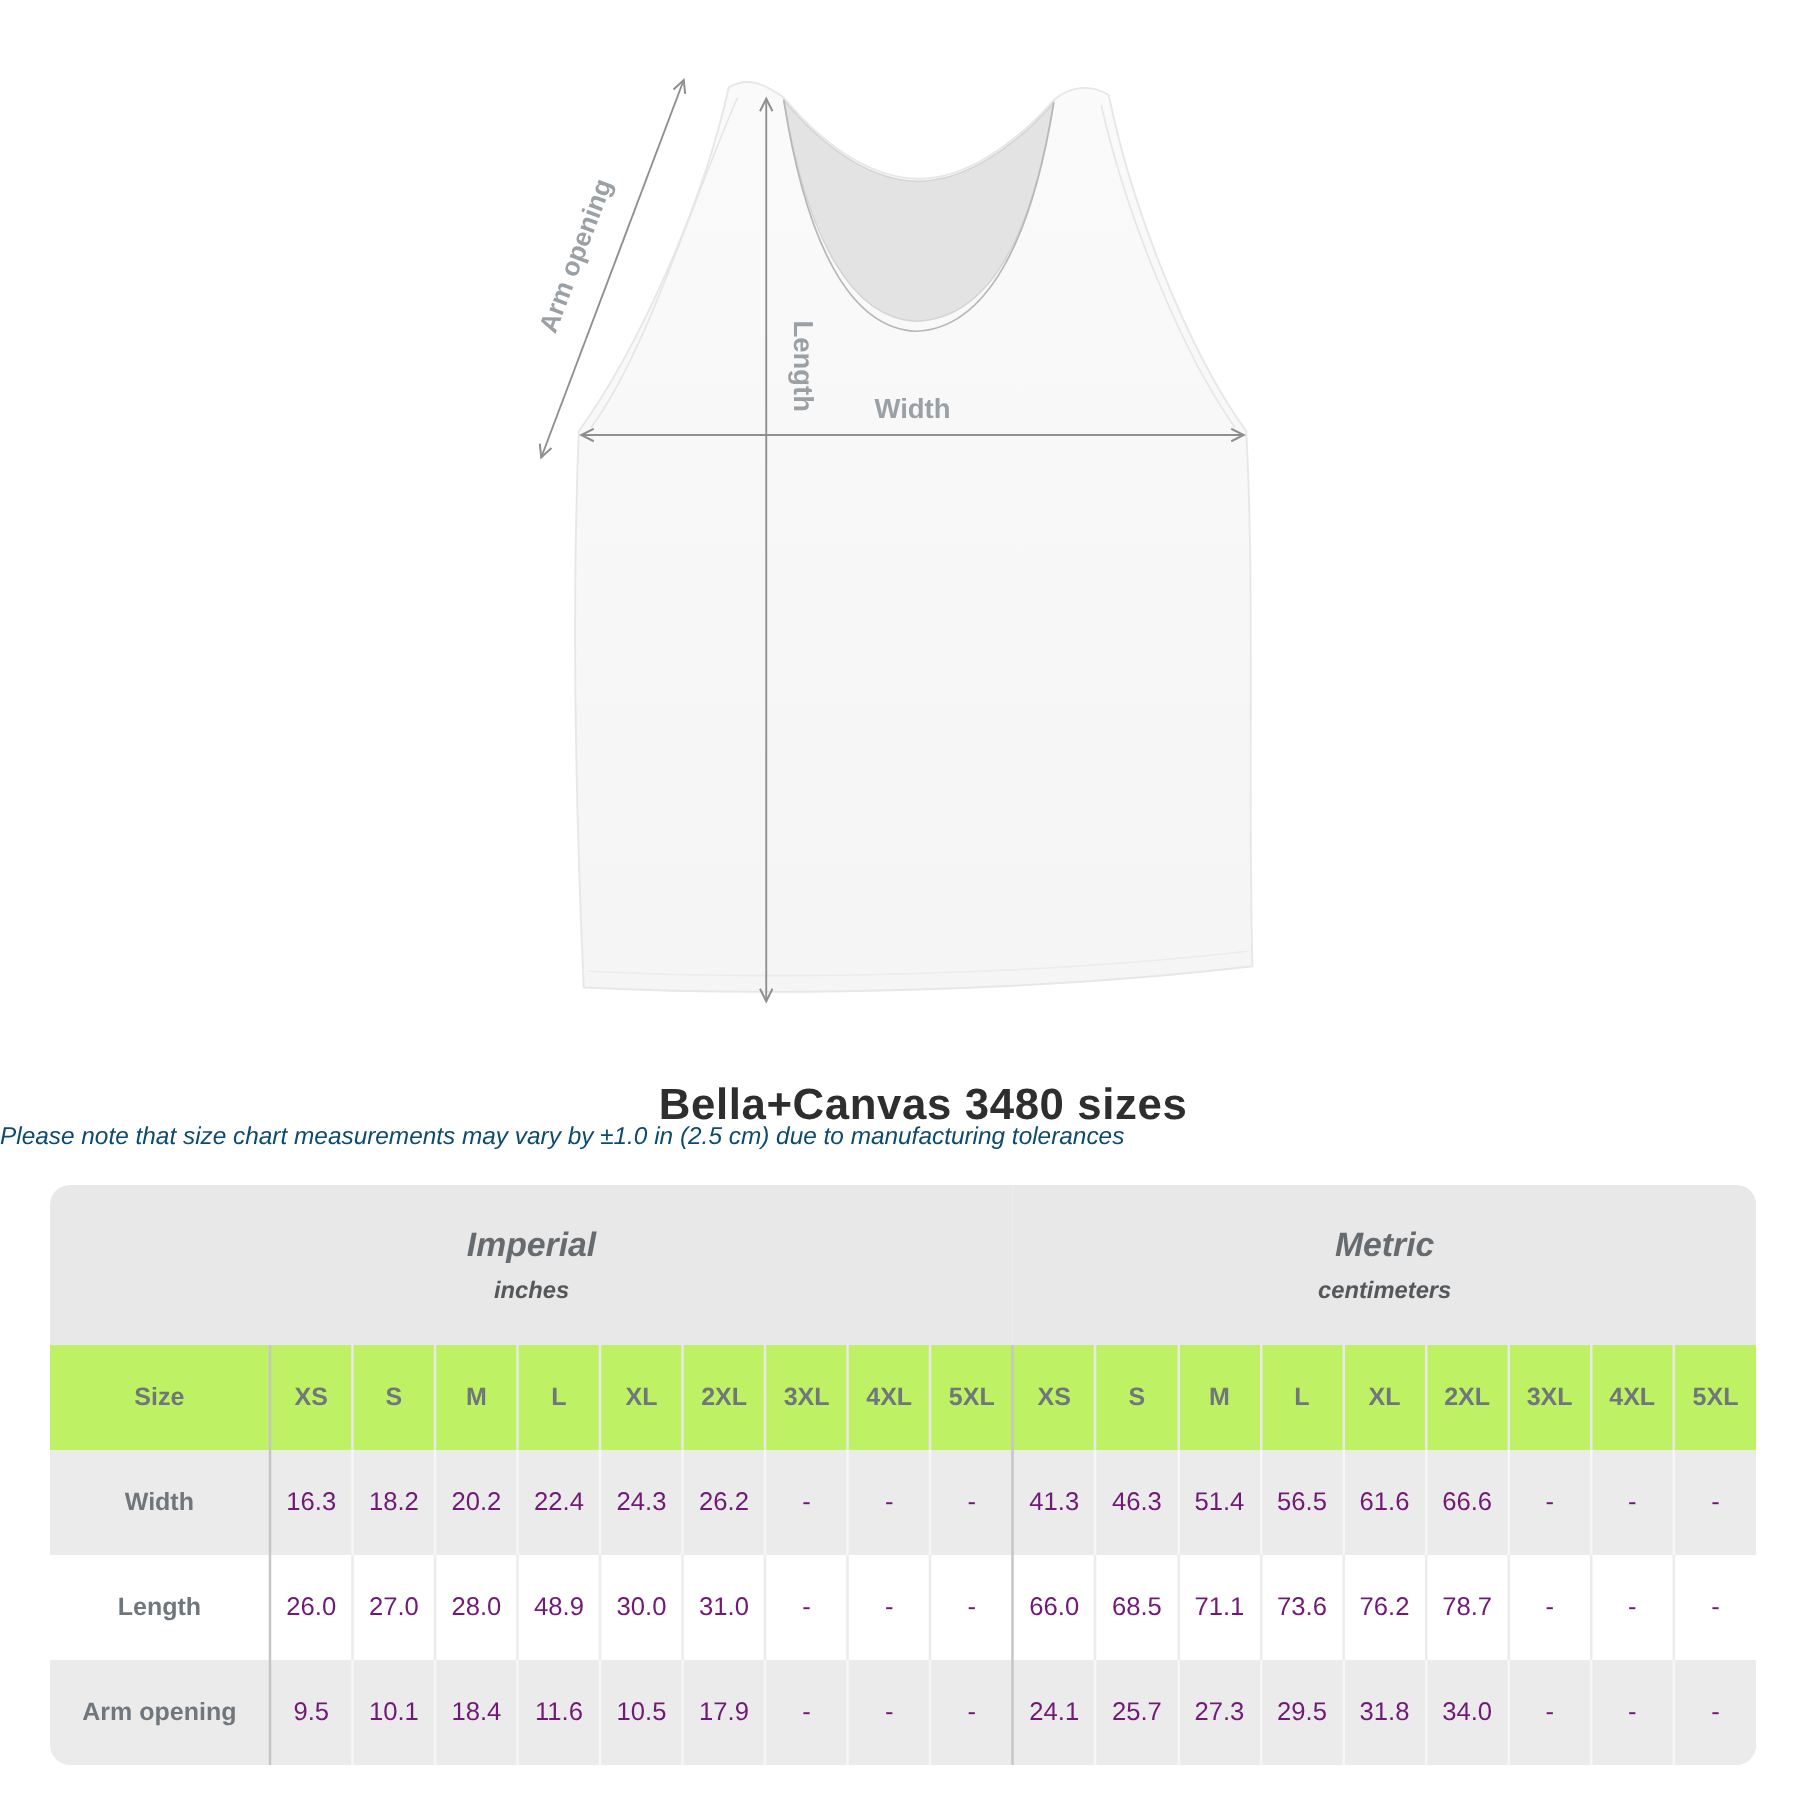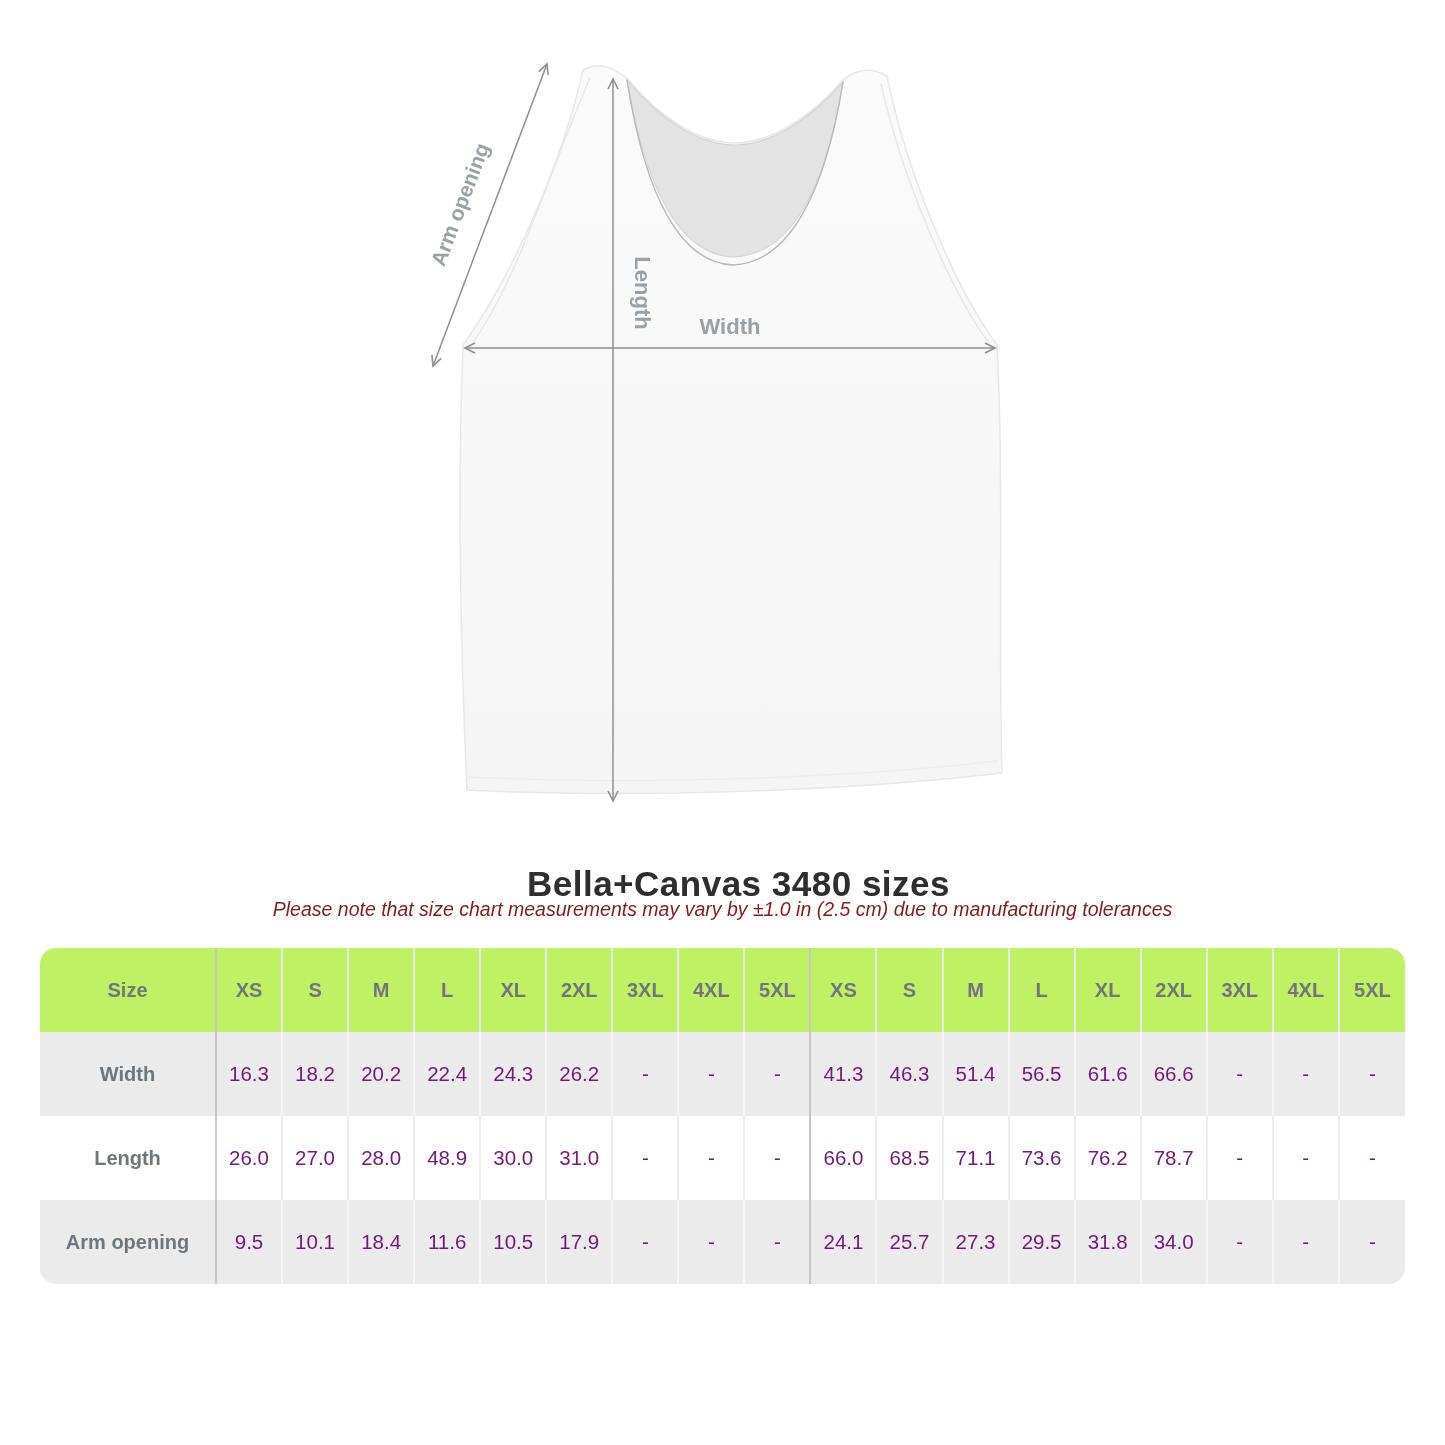--- a/index.html
+++ b/index.html
@@ -12,21 +12,21 @@
   .diagram { position:absolute; left:400px; top:45px; width:645px; height:775px; }
   .dim-label { font-family:"Liberation Sans", sans-serif; font-weight:bold; fill:#9aa0a4; }
 
   
   .page-title {
     position:absolute; left:0; top:848px; width:100%; margin:16px;
     text-align:center; font-size:35px; font-weight:bold; color:#2e2e2e; letter-spacing:0.5px;
   }
   .page-subtitle {
     position:absolute; left:0; top:898px; width:100%; margin:0;
-    text-align:center; font-style:italic; font-size:19.5px; color:#7f1d1d;
+    text-align:left; font-style:italic; font-size:19.5px; color:#0c4a6e;
   }
 
   
   .table-wrap {
     position:absolute; left:40px; top:948px; width:1365px;
     border-radius:16px; overflow:hidden;
   }
   table.size-table { border-collapse:collapse; table-layout:fixed; width:1365px; }
   tr.units-row th { background:#e8e8e8; height:128px; vertical-align:middle; padding:0; }
   .unit-label { font-style:italic; font-weight:bold; font-size:27px; color:#666b70; }
@@ -127,20 +127,30 @@
           <col>
           <col>
           <col>
           <col>
           <col>
           <col>
           <col>
           <col>
       </colgroup>
       <thead>
+        <tr class="units-row">
+          <th colspan="10">
+            <div class="unit-label">Imperial</div>
+            <div class="unit-sub">inches</div>
+          </th>
+          <th colspan="9">
+            <div class="unit-label">Metric</div>
+            <div class="unit-sub">centimeters</div>
+          </th>
+        </tr>
         <tr class="sizes-row" id="sizes-row">
           <th class="size-col">Size</th>
 
         <th class="sep">XS</th>
             <th>S</th>
             <th>M</th>
             <th>L</th>
             <th>XL</th>
             <th>2XL</th>
             <th>3XL</th>

